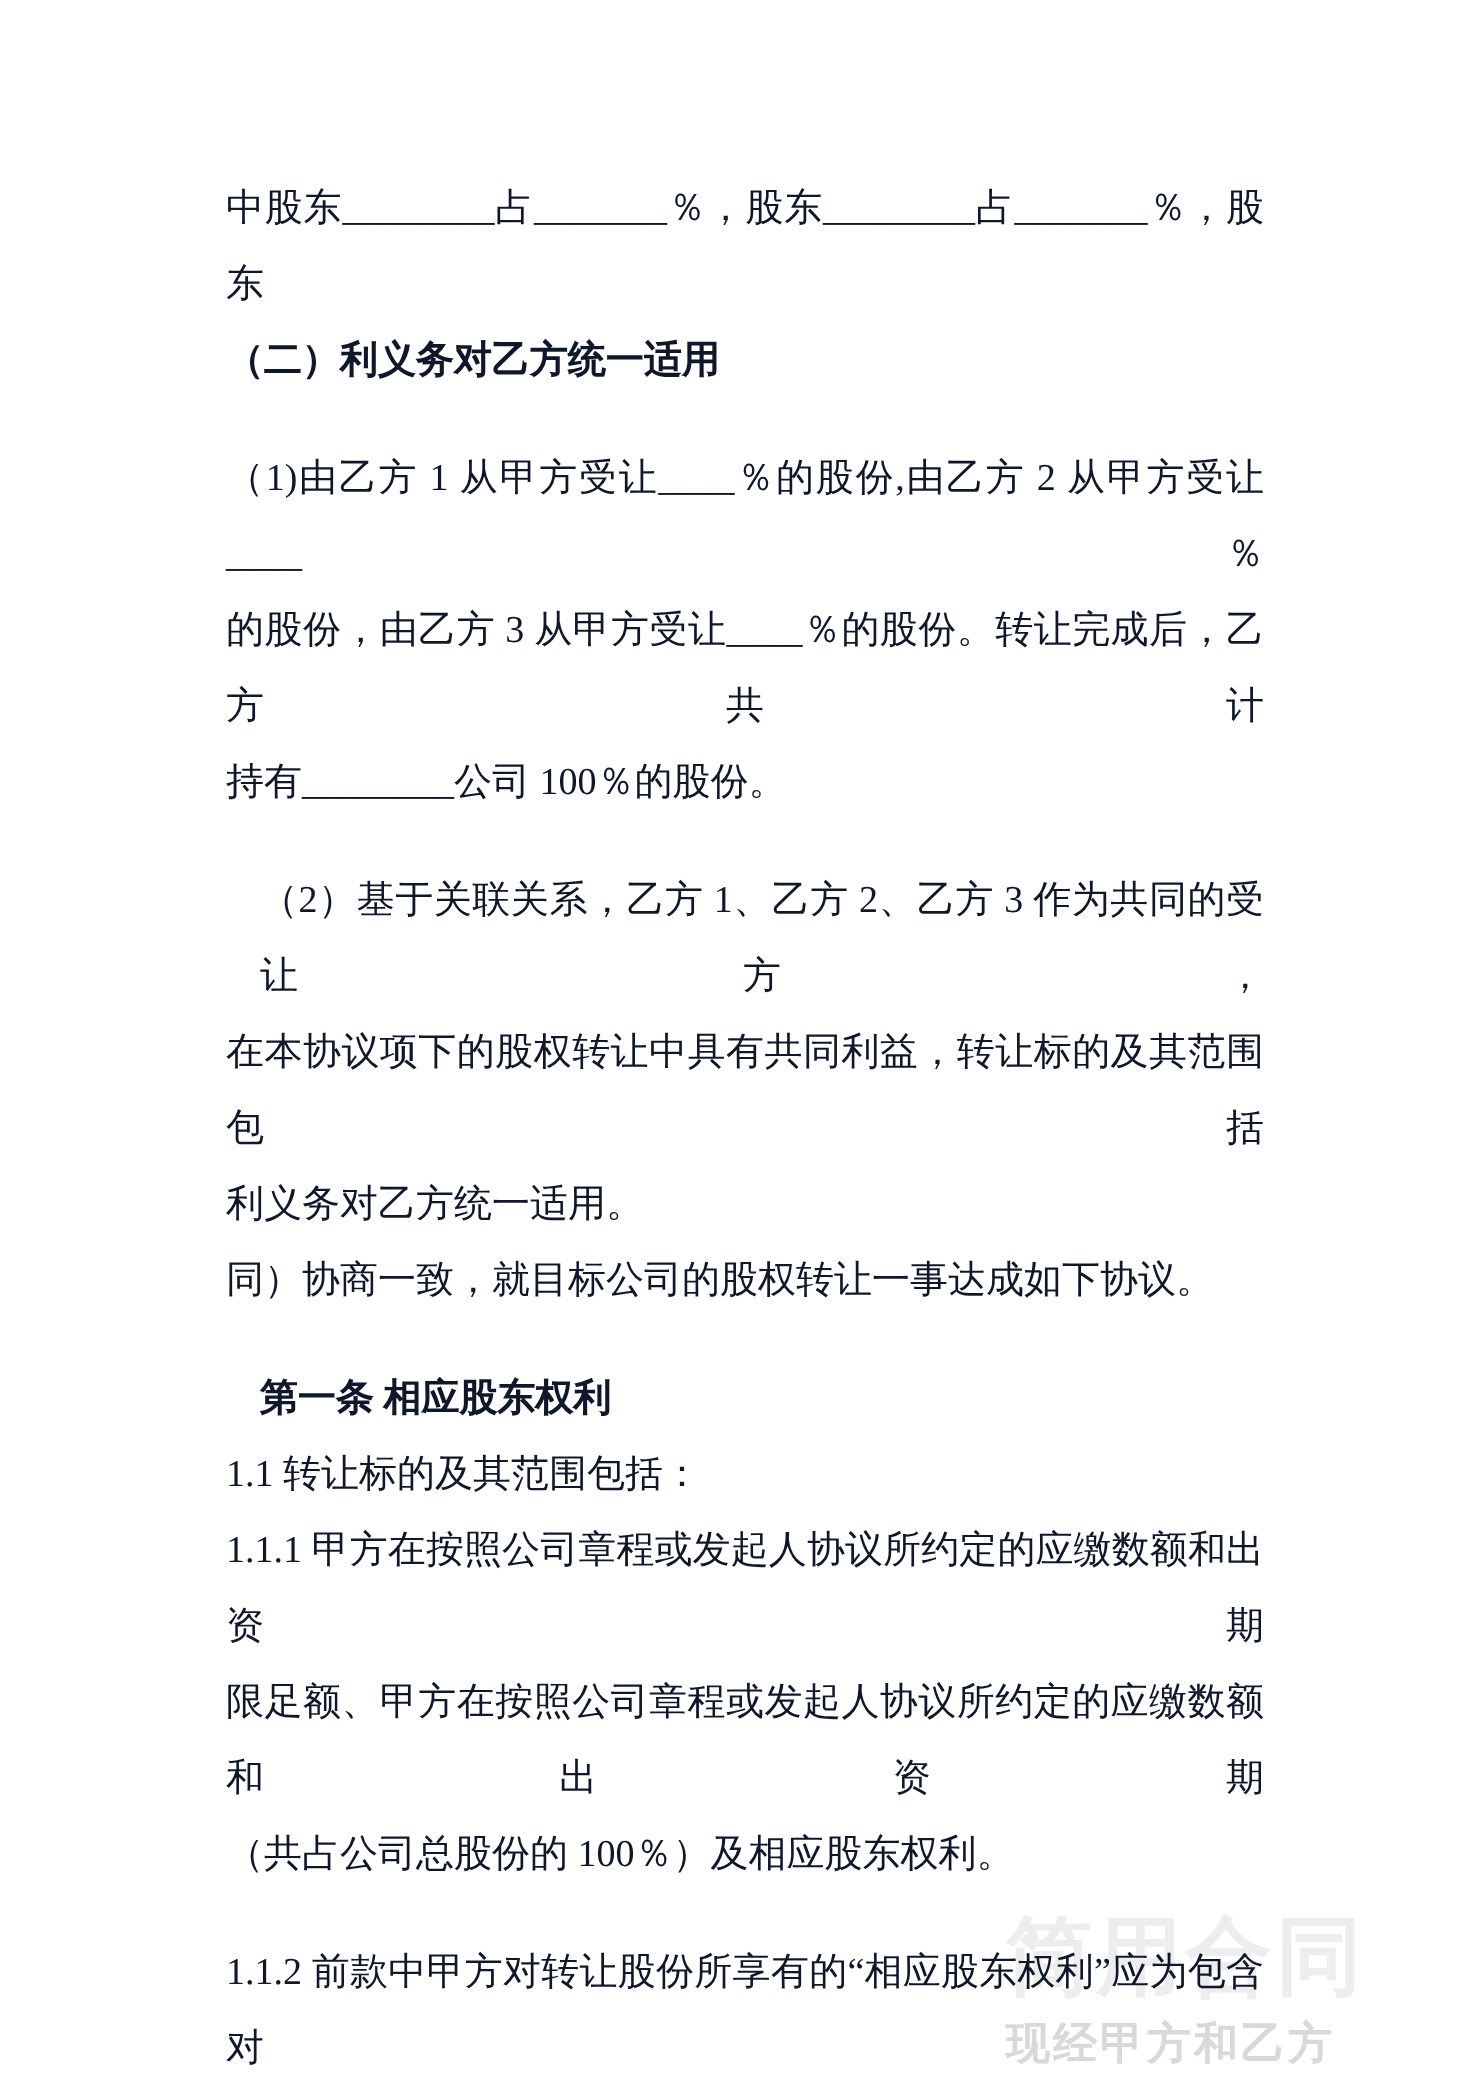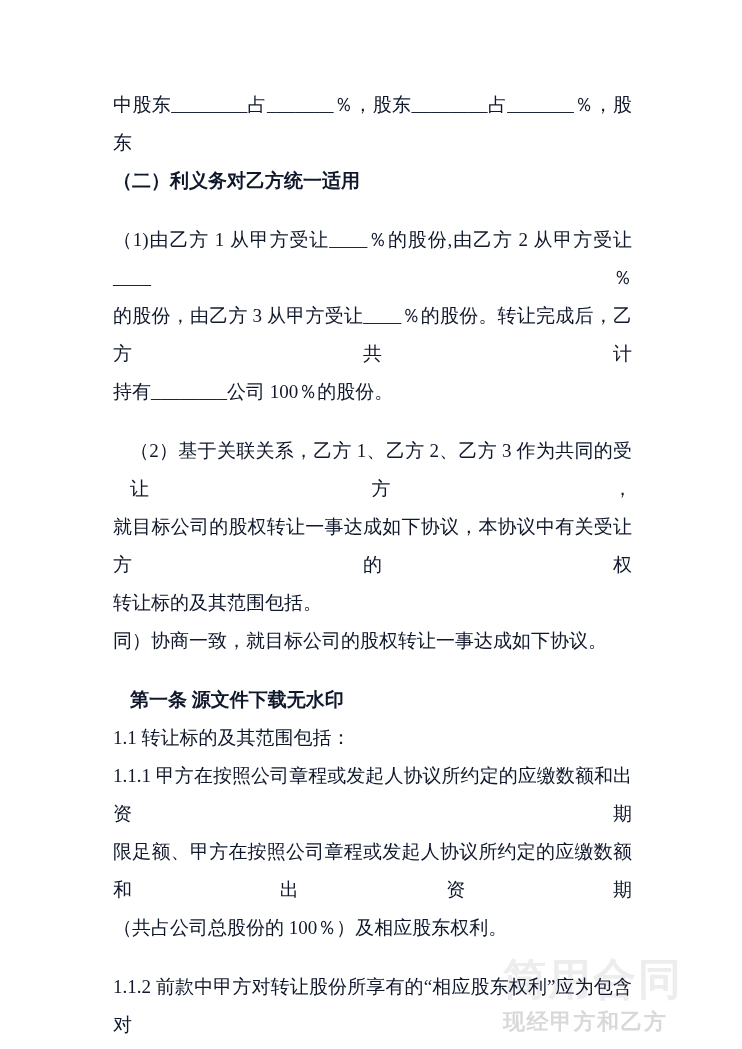--- a/index.html
+++ b/index.html
@@ -74,24 +74,24 @@
     <div class="wm-tagline">现经甲方和乙方</div>
   </div>
 
   <div class="content">
     <div class="line fill">中股东________占_______％，股东________占_______％，股东</div>
     <div class="line bold">（二）利义务对乙方统一适用</div>
     <div class="line fill pgap">（1)由乙方 1 从甲方受让____％的股份,由乙方 2 从甲方受让____％</div>
     <div class="line fill">的股份，由乙方 3 从甲方受让____％的股份。转让完成后，乙方共计</div>
     <div class="line">持有________公司 100％的股份。</div>
     <div class="line fill indent pgap">（2）基于关联关系，乙方 1、乙方 2、乙方 3 作为共同的受让方，</div>
-    <div class="line fill">就目标公司的股权转让一事达成如下协议，本协议中有关受让方的权</div>
-    <div class="line">转让标的及其范围包括。</div>
+    <div class="line fill">在本协议项下的股权转让中具有共同利益，转让标的及其范围包括</div>
+    <div class="line">利义务对乙方统一适用。</div>
     <div class="line">同）协商一致，就目标公司的股权转让一事达成如下协议。</div>
-    <div class="line bold indent pgap">第一条 源文件下载无水印</div>
+    <div class="line bold indent pgap">第一条 相应股东权利</div>
     <div class="line">1.1 转让标的及其范围包括：</div>
     <div class="line fill">1.1.1 甲方在按照公司章程或发起人协议所约定的应缴数额和出资期</div>
     <div class="line fill">限足额、甲方在按照公司章程或发起人协议所约定的应缴数额和出资期</div>
     <div class="line">（共占公司总股份的 100％）及相应股东权利。</div>
     <div class="line fill pgap">1.1.2 前款中甲方对转让股份所享有的“相应股东权利”应为包含对</div>
 
   </div>
 
 </div>
 

